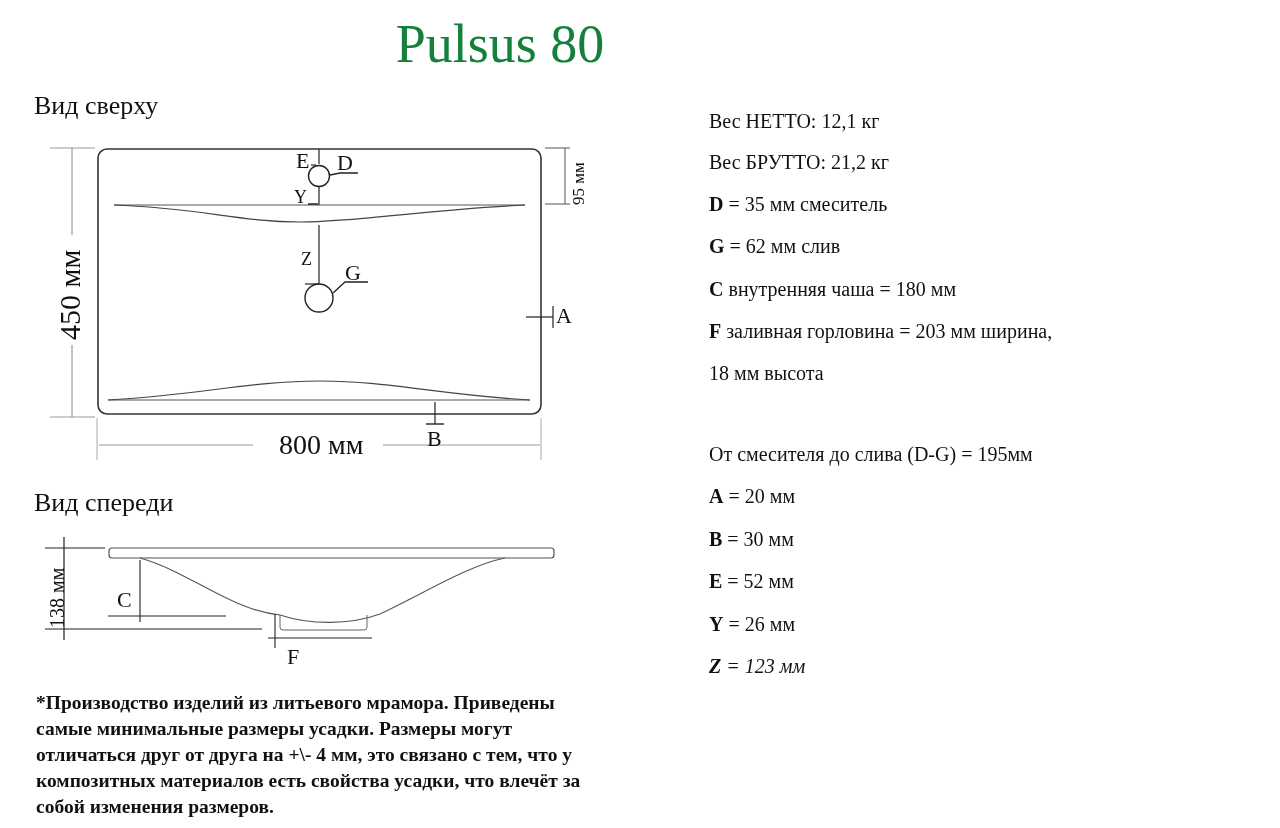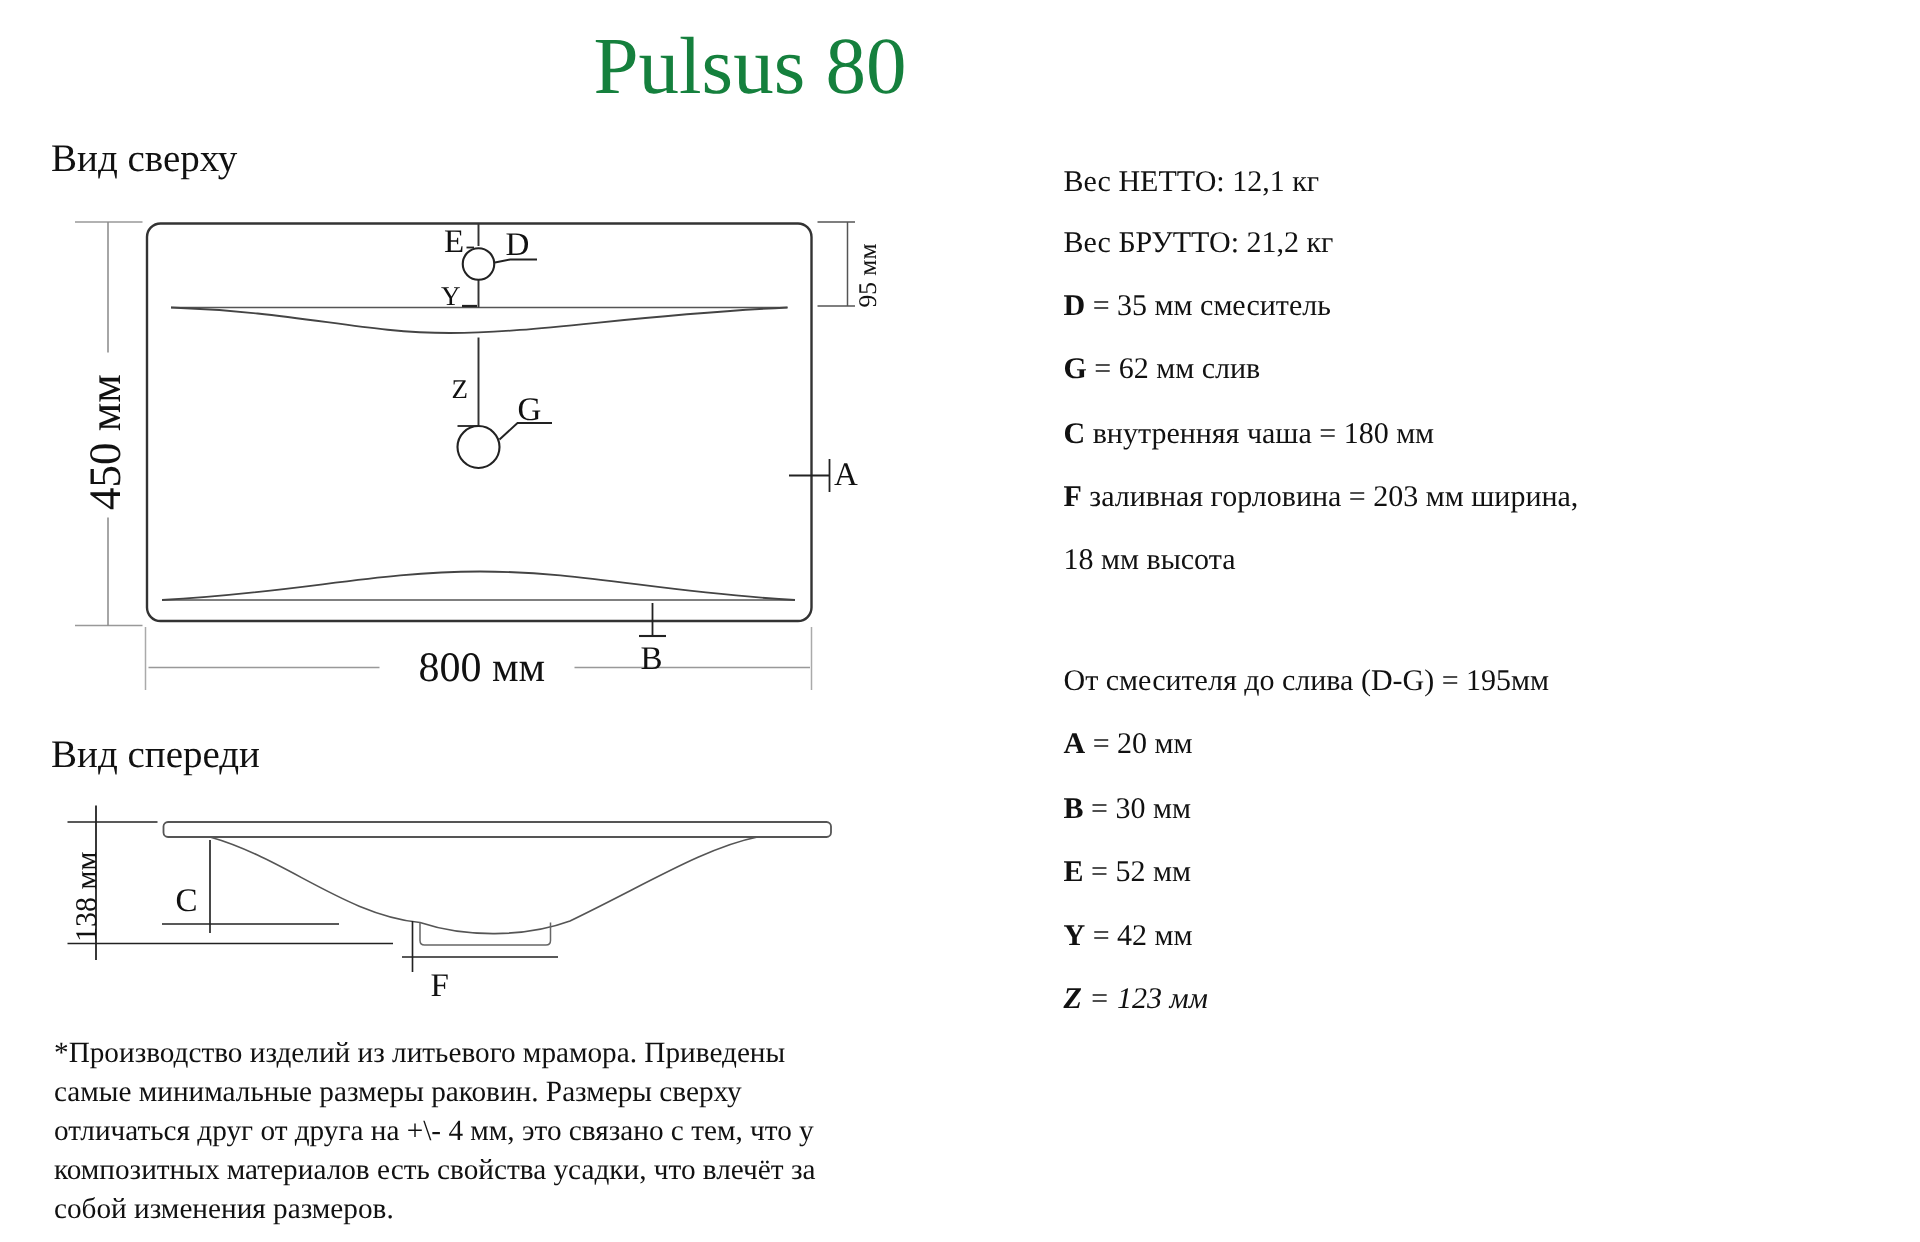--- a/index.html
+++ b/index.html
@@ -6,21 +6,21 @@
   body { width: 1280px; height: 828px; position: relative; overflow: hidden;
          font-family: "Liberation Serif", "DejaVu Serif", serif; color: #111; }
   .abs { position: absolute; }
   .title { left: 0; width: 1000px; top: 12px; text-align: center; font-size: 54px; line-height: 64px; color: #15803d; }
   .section-label { font-size: 26px; line-height: 26px; }
   svg.drawing { position: absolute; left: 0; top: 0; }
   .svg-text { font-family: "Liberation Serif", "DejaVu Serif", serif; fill: #111; }
   .specs { left: 681px; top: 108px; font-size: 20px; }
   .spec-line { position: absolute; left: 0; white-space: nowrap; line-height: 26px; margin-left: 28px; }
   .spec-line b { font-weight: bold; }
-  .note { left: 36px; top: 690px; width: 600px; font-size: 19.5px; line-height: 26px; }
+  .note { left: 36px; top: 690px; width: 600px; font-size: 19.5px; line-height: 26px; font-weight: bold; }
   .note-line { display: block; white-space: nowrap; }
 </style>
 </head>
 <body>
 
 <div class="abs title">Pulsus 80</div>
 
 <div class="abs section-label" style="left:34px; top:93px;">Вид сверху</div>
 <div class="abs section-label" style="left:34px; top:490px;">Вид спереди</div>
 
@@ -112,23 +112,23 @@
   <div class="spec-line" style="top:83px;"><b>D</b><span> = 35 мм смеситель</span></div>
   <div class="spec-line" style="top:125px;"><b>G</b><span> = 62 мм слив</span></div>
   <div class="spec-line" style="top:168px;"><b>C</b><span> внутренняя чаша = 180 мм</span></div>
   <div class="spec-line" style="top:210px;"><b>F</b><span> заливная горловина = 203 мм ширина,</span></div>
   <div class="spec-line" style="top:252px;"><b></b><span>18 мм высота</span></div>
 
   <div class="spec-line" style="top:333px;"><b></b><span>От смесителя до слива (D-G) = 195мм</span></div>
   <div class="spec-line" style="top:375px;"><b>A</b><span> = 20 мм</span></div>
   <div class="spec-line" style="top:418px;"><b>B</b><span> = 30 мм</span></div>
   <div class="spec-line" style="top:460px;"><b>E</b><span> = 52 мм</span></div>
-  <div class="spec-line" style="top:503px;"><b>Y</b><span> = 42 мм</span></div>
+  <div class="spec-line" style="top:503px;"><b>Y</b><span> = 26 мм</span></div>
   <div class="spec-line" style="top:545px;font-style:italic;"><b>Z</b><span> = 123 мм</span></div>
 </div>
 
 <div class="abs note">
   <span class="note-line">*Производство изделий из литьевого мрамора. Приведены</span>
-  <span class="note-line">самые минимальные размеры раковин. Размеры сверху</span>
+  <span class="note-line">самые минимальные размеры усадки. Размеры могут</span>
   <span class="note-line">отличаться друг от друга на +\- 4 мм, это связано с тем, что у</span>
   <span class="note-line">композитных материалов есть свойства усадки, что влечёт за</span>
   <span class="note-line">собой изменения размеров.</span>
 </div>
 
 </body></html>

